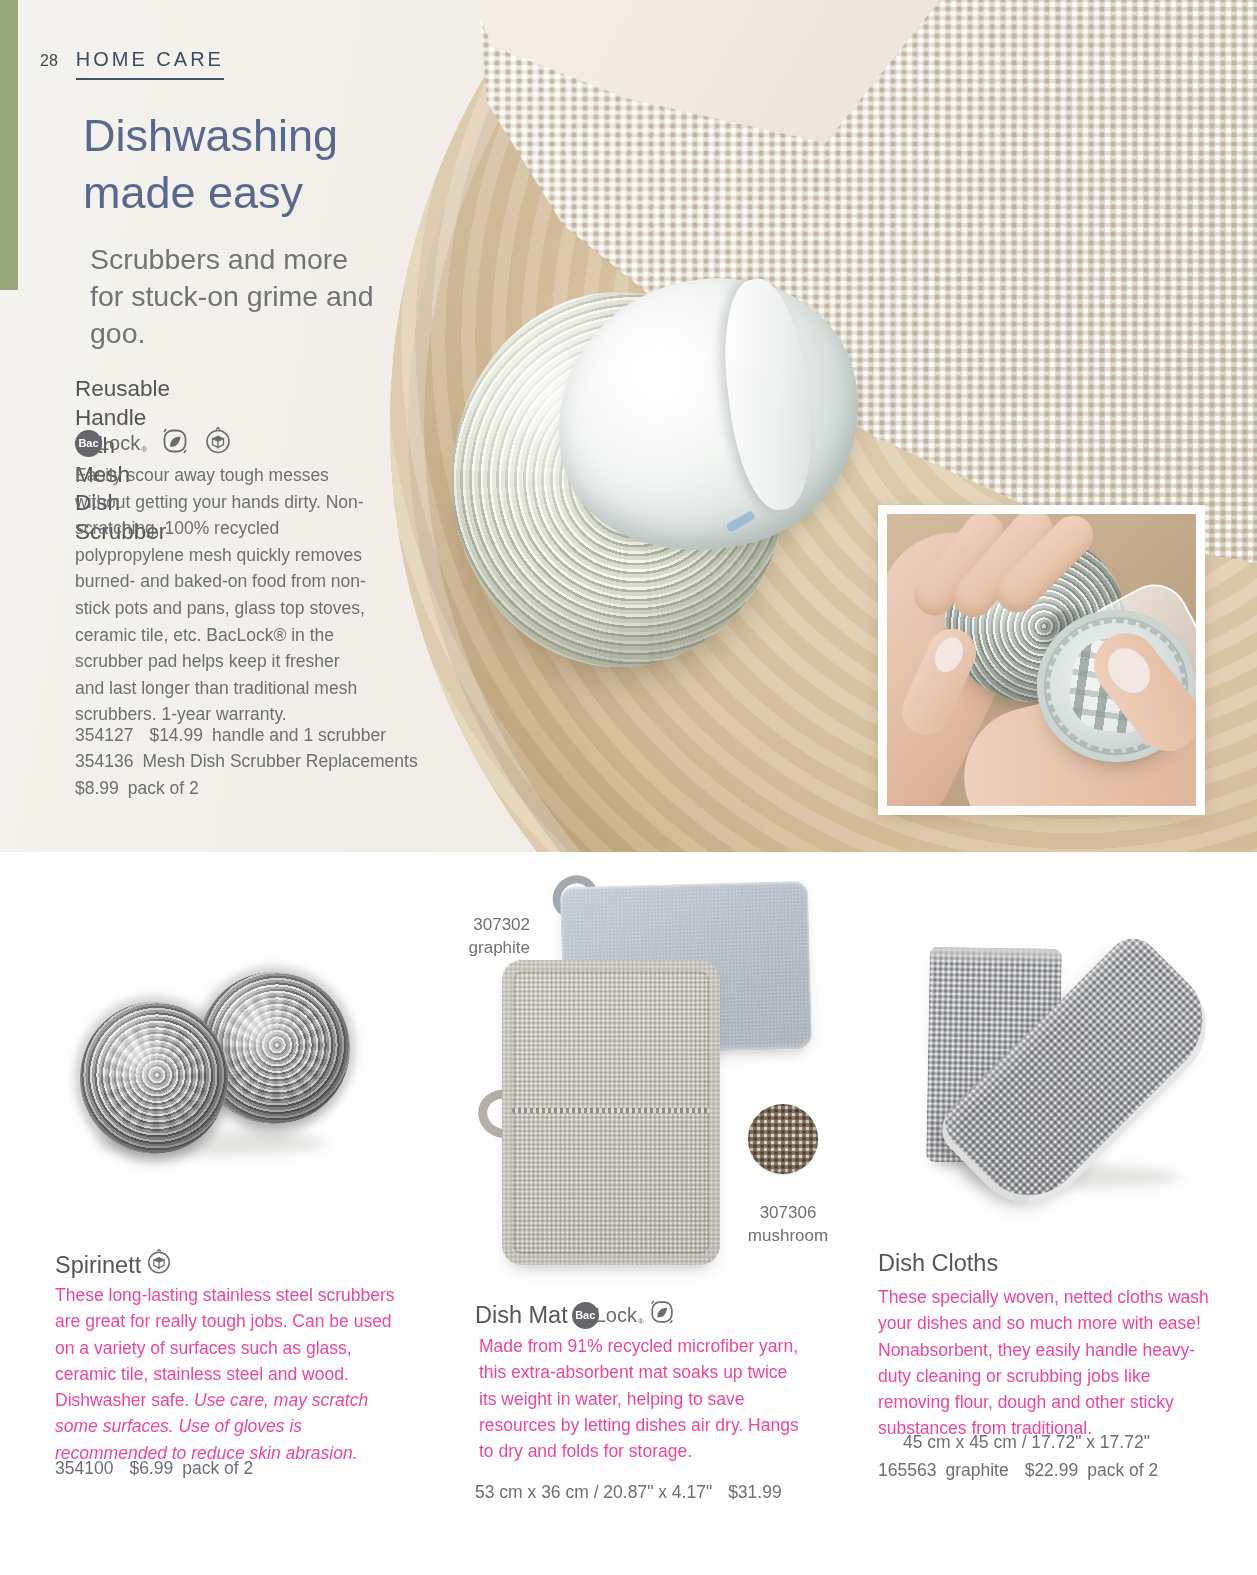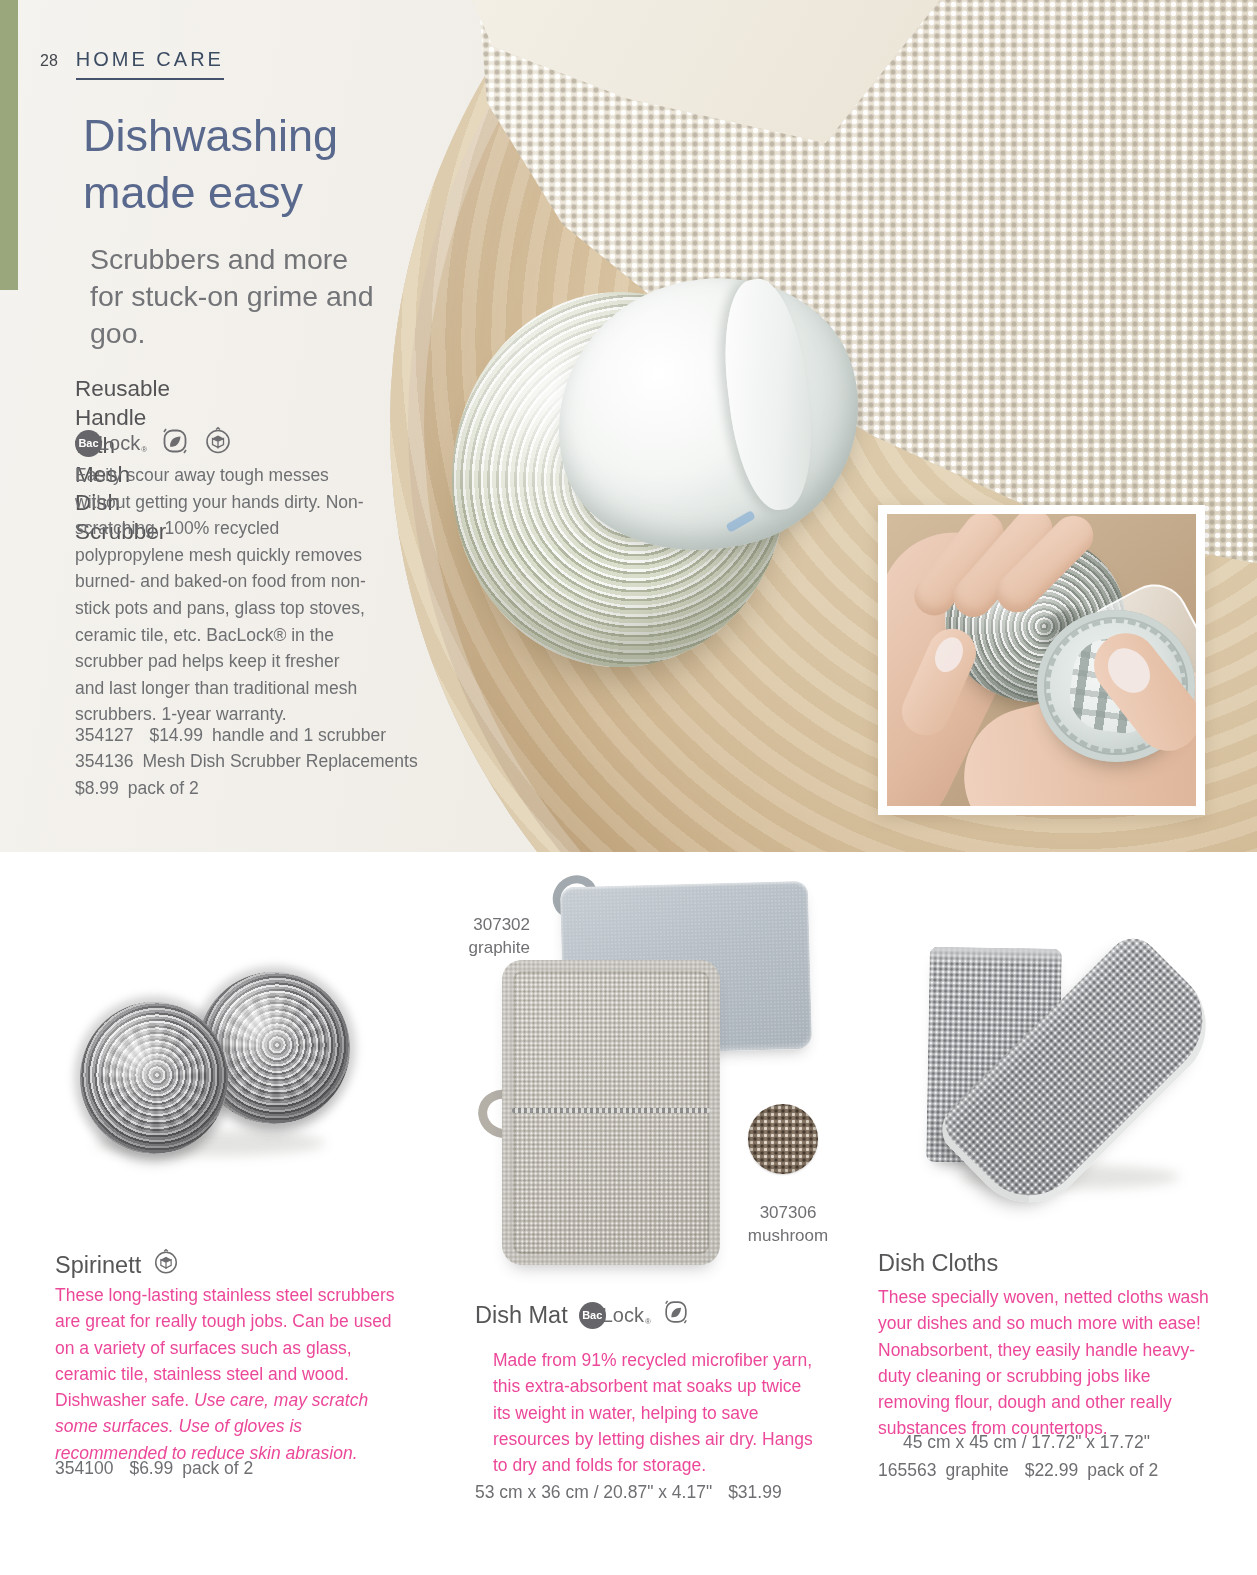--- a/index.html
+++ b/index.html
@@ -167,21 +167,21 @@
           radial-gradient(circle, rgba(255,255,255,.85) 1px, transparent 1.6px) 0 0/5.5px 5.5px,
           radial-gradient(circle, rgba(70,72,75,.65) 1.2px, transparent 1.8px) 2.8px 2.8px/5.5px 5.5px,
           linear-gradient(140deg,#aeb0b3,#9b9da0);
         box-shadow:0 12px 18px -8px rgba(60,60,60,.4), inset 8px 0 12px rgba(255,255,255,.25);}
 
   
   .label{position:absolute;font-size:17px;line-height:1.35;color:#6f7073;margin-top:16px;}
   .label-mat{left:440px;top:898px;width:90px;text-align:right;}
   .label-swatch{left:718px;top:1186px;width:140px;text-align:center;}
 
-  .col-head{position:absolute;display:flex;align-items:center;gap:11px;font-size:23.5px;color:#565658;}
+  .col-head{position:absolute;display:flex;align-items:center;gap:4px;font-size:23.5px;color:#565658;}
   .head-spirinett{left:55px;top:1248px;}
   .head-mat{left:475px;top:1298px;}
   .head-cloths{left:878px;top:1250px;}
   .body-text{position:absolute;font-size:17.5px;line-height:1.5;color:#ec4899;}
   .body-spirinett{left:55px;top:1282px;width:356px;}
   .body-mat{left:475px;top:1329px;width:322px;}
   .body-cloths{left:878px;top:1284px;width:332px;}
   .ital{font-style:italic;}
   .sku-line{position:absolute;font-size:17.5px;color:#6e6f72;}
   .sku-spirinett{left:55px;top:1458px;}
@@ -330,29 +330,29 @@
         <span class="bc-reg">®</span>
       </span>
       <span class="sicon">
         <svg width="28" height="28" viewBox="0 0 30 30">
           <rect x="4.5" y="4.5" width="21" height="21" rx="8" fill="none" stroke="#6d6d70" stroke-width="1.8"></rect>
           <path d="M10 20.5c5.5 1 9.5-2.2 10.5-10-6.5 0-10.5 3.5-10.5 10z" fill="#6d6d70"></path>
           <path d="M4 6l2-3M26 24l-2 3" stroke="#6d6d70" stroke-width="1.6" fill="none"></path>
         </svg>
       </span>
     </div>
-    <p class="body-text body-mat" style="margin:18px">Made from 91% recycled microfiber yarn, this extra-absorbent mat soaks up twice its weight in water, helping to save resources by letting dishes air dry. Hangs to dry and folds for storage.</p>
+    <p class="body-text body-mat" style="margin:4px">Made from 91% recycled microfiber yarn, this extra-absorbent mat soaks up twice its weight in water, helping to save resources by letting dishes air dry. Hangs to dry and folds for storage.</p>
     <div class="sku-line sku-mat">
       <span>53 cm x 36 cm / 20.87" x 4.17"</span><span class="sku-gap"></span><span>$31.99</span>
     </div>
 
     <div class="col-head head-cloths">
       <span>Dish Cloths</span>
     </div>
-    <p class="body-text body-cloths" style="margin:0">These specially woven, netted cloths wash your dishes and so much more with ease! Nonabsorbent, they easily handle heavy-duty cleaning or scrubbing jobs like removing flour, dough and other really substances from countertops.</p>
+    <p class="body-text body-cloths" style="margin:0">These specially woven, netted cloths wash your dishes and so much more with ease! Nonabsorbent, they easily handle heavy-duty cleaning or scrubbing jobs like removing flour, dough and other sticky substances from traditional.</p>
     <div class="sku-line size-cloths">
       <span>45 cm x 45 cm / 17.72" x 17.72"</span>
     </div>
     <div class="sku-line sku-cloths">
       <span>165563</span><span class="sku-gap-sm"></span><span>graphite</span><span class="sku-gap"></span><span>$22.99</span><span class="sku-gap-sm"></span><span>pack of 2</span>
     </div>
 
   </section>
 
 

